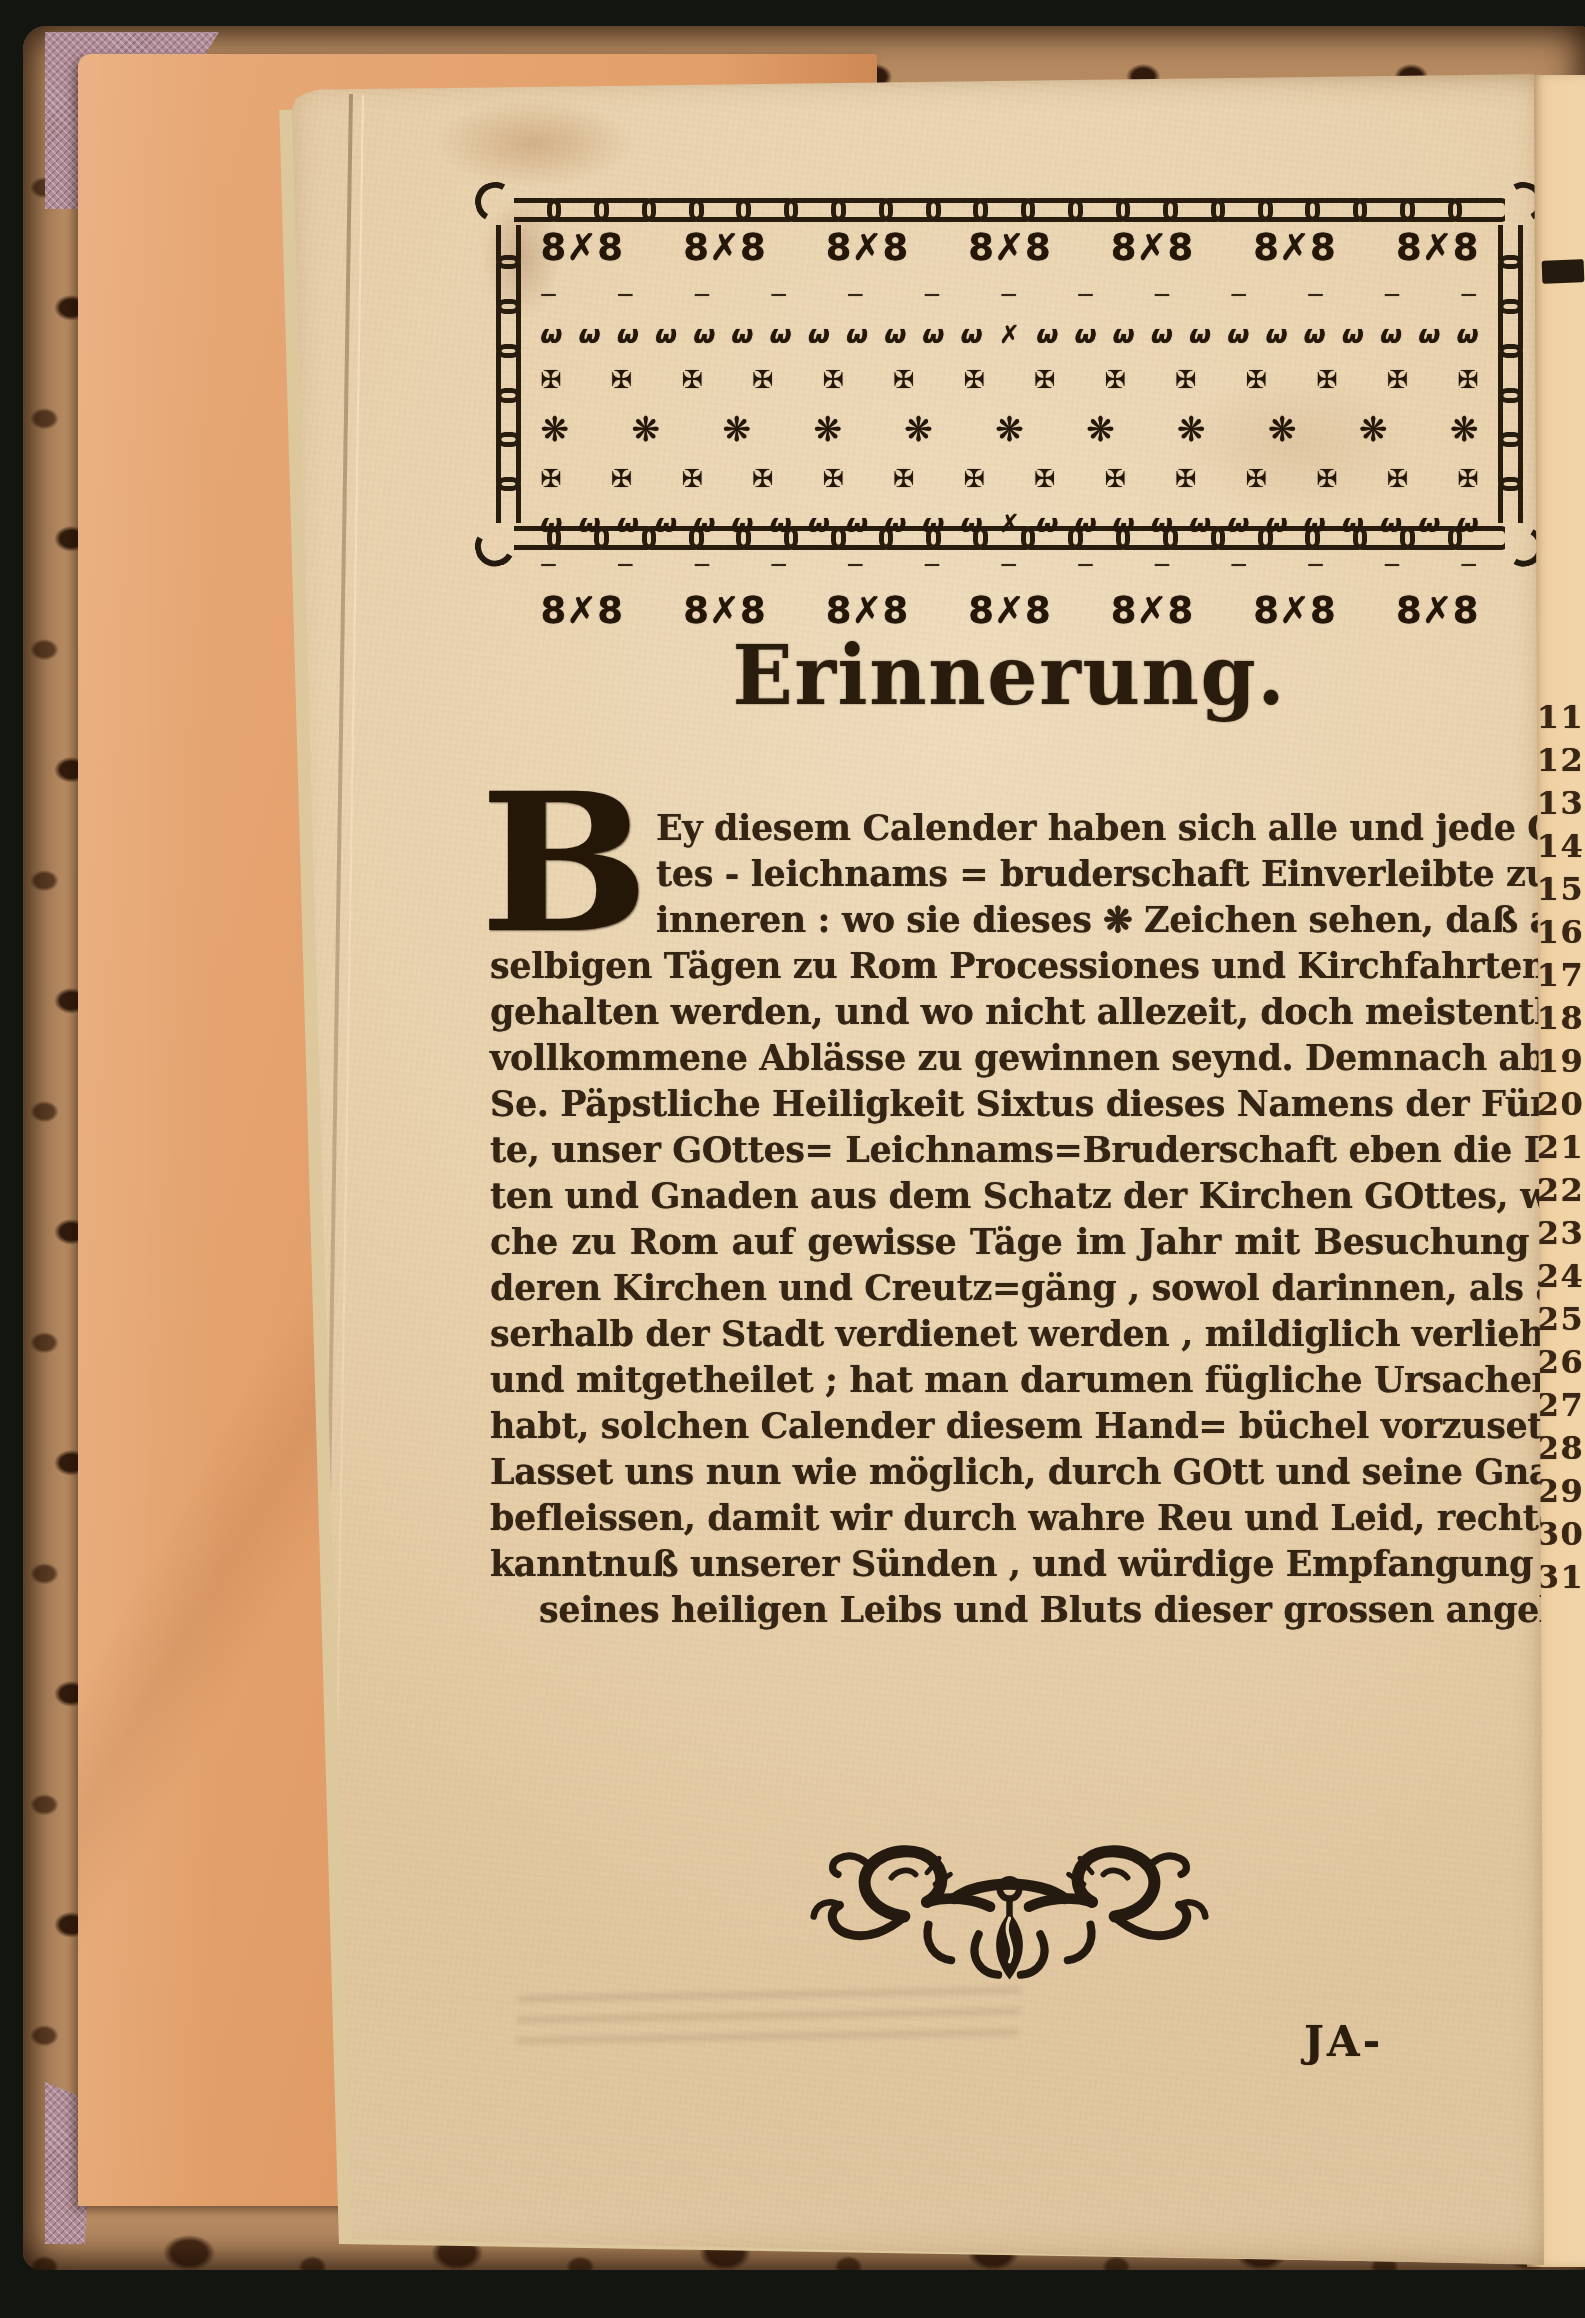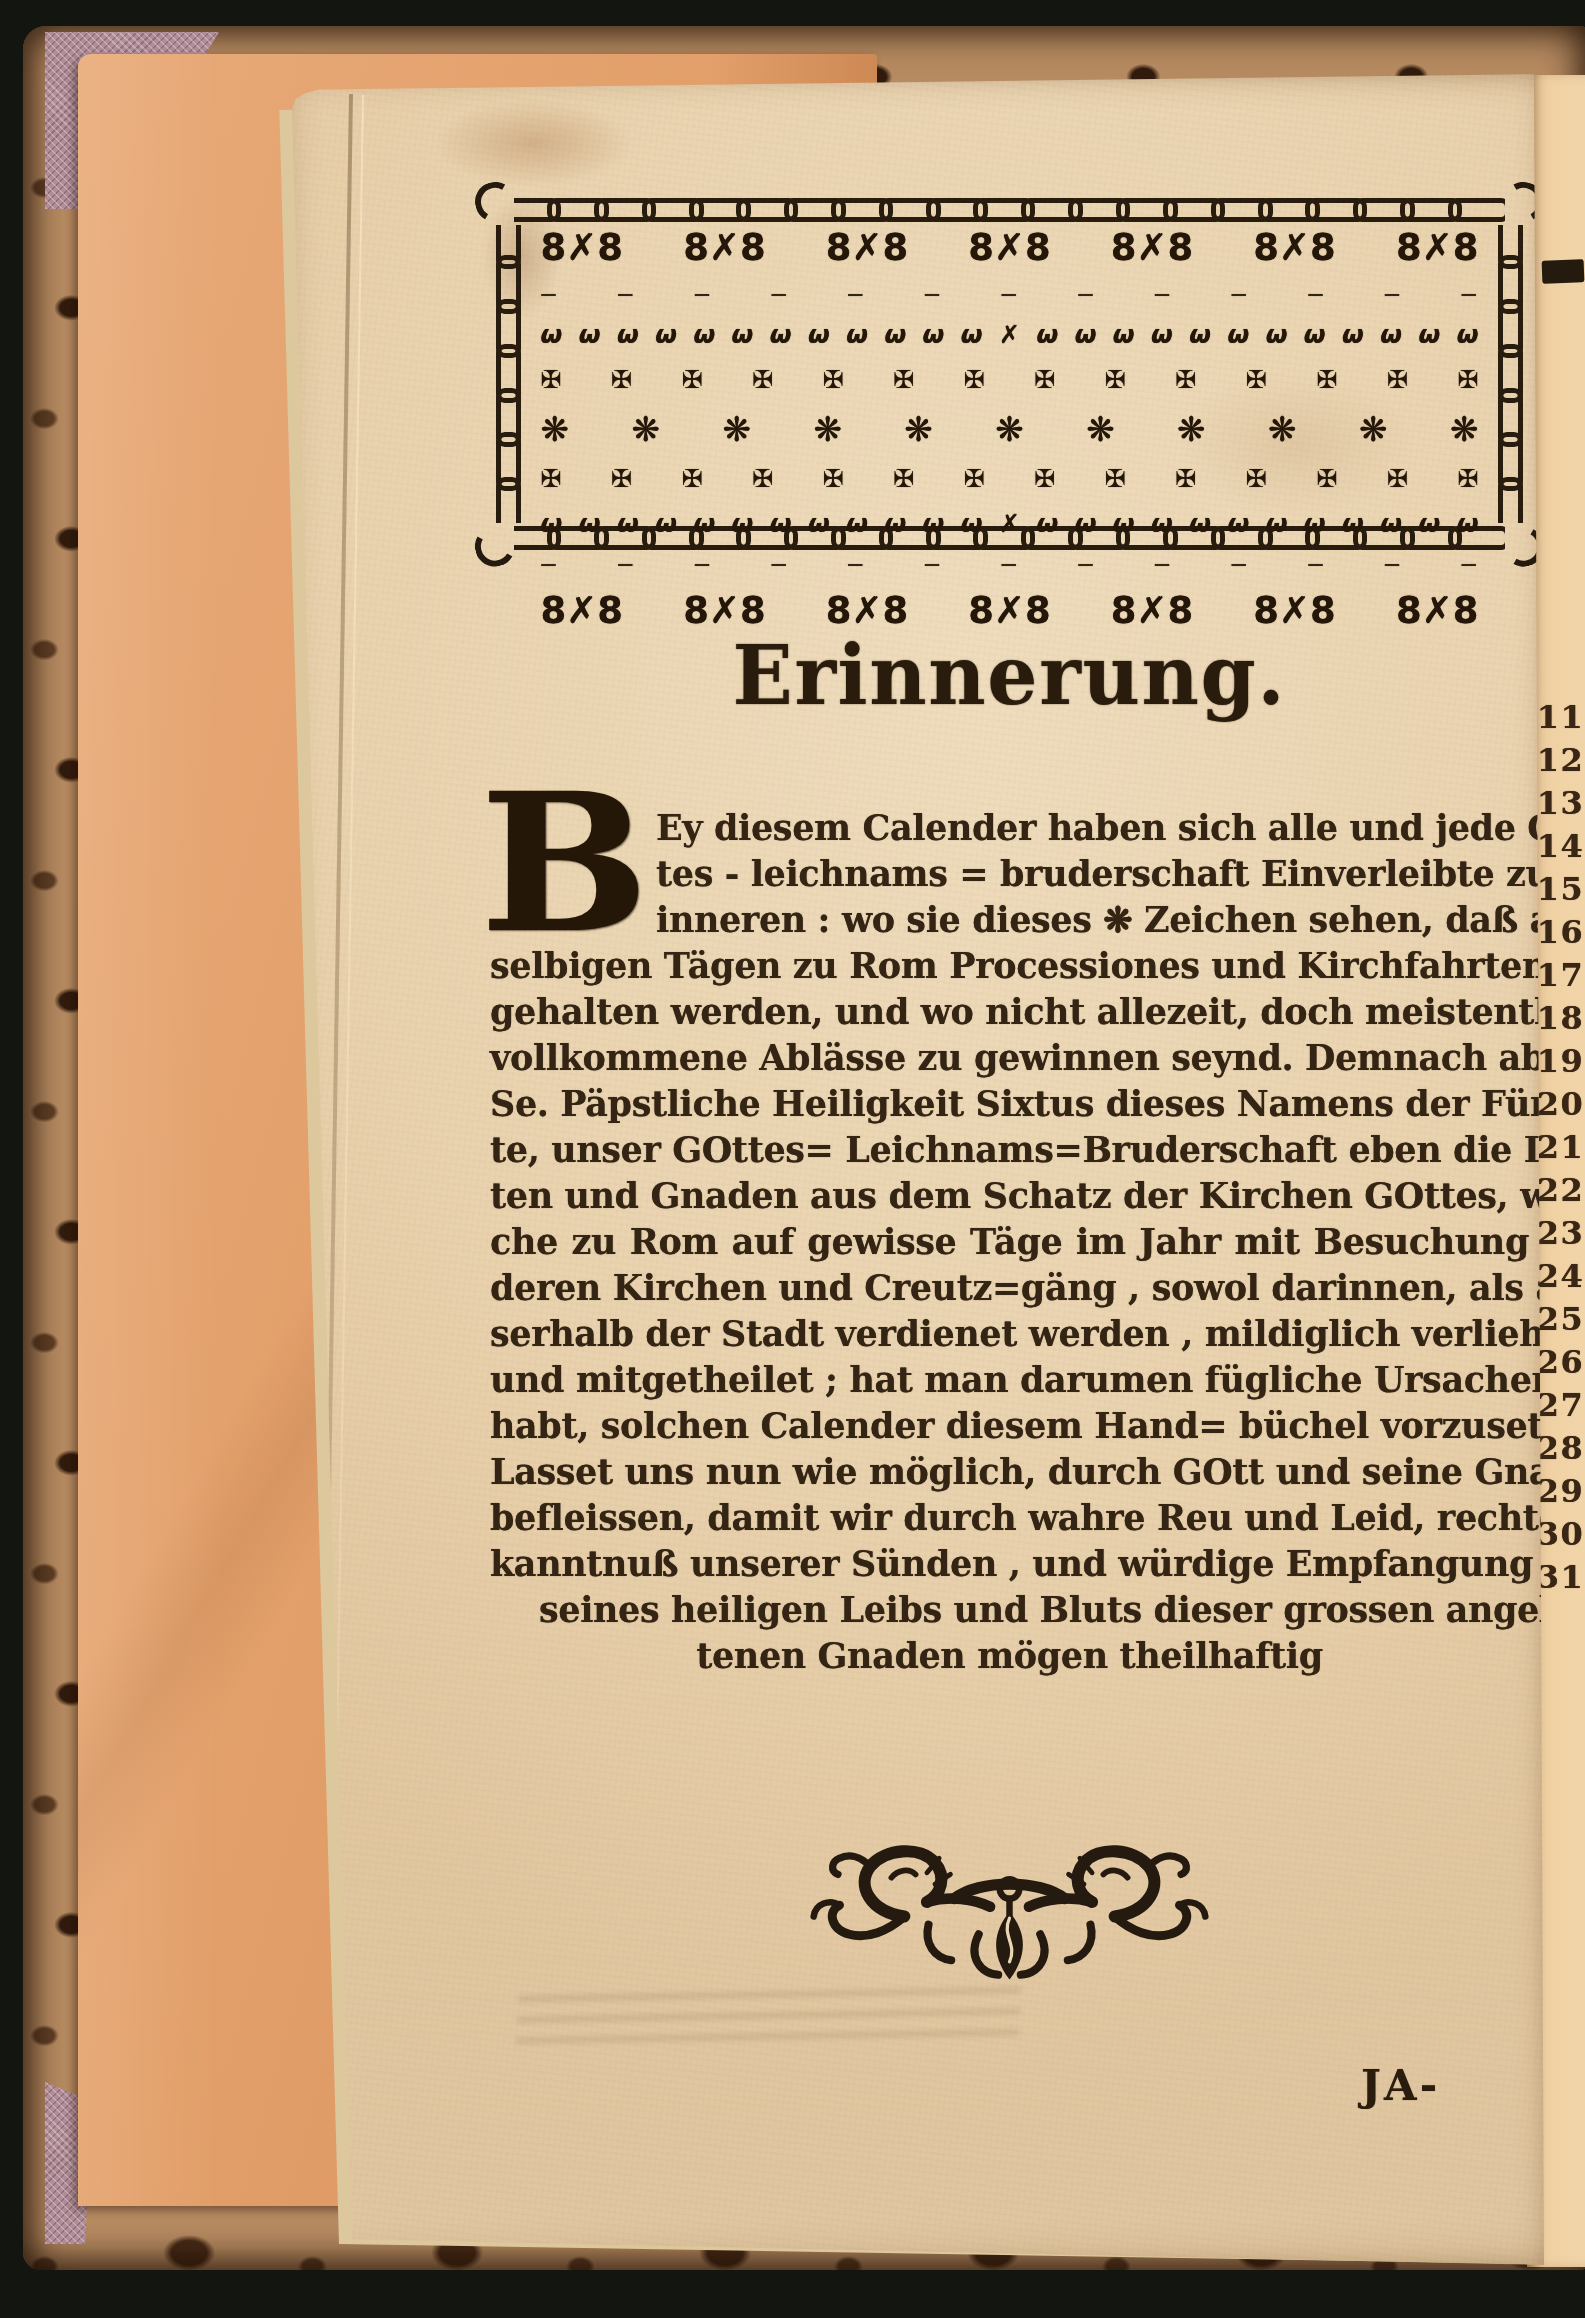--- a/index.html
+++ b/index.html
@@ -152,23 +152,23 @@
   .tline{height:46px;line-height:46px;text-align:justify;text-align-last:justify;white-space:nowrap;}
   .tline.indent{margin-left:166px;}
   .tline.center{text-align:center;text-align-last:center;}
   .c0{padding:0 49px;}
   .dropcap{position:absolute;left:-6.5px;top:-19.5px;width:166px;height:154px;z-index:4;
     font:700 191px "DejaVu Serif",serif;line-height:154px;color:#241708;
     text-shadow:0.8px 0.8px 1.6px rgba(36,23,8,.6);transform:scaleX(1.05);}
 
   
   .vignette{position:absolute;left:533px;top:1750px;z-index:3;}
-  .catchword{position:absolute;left:1087px;top:1946px;z-index:3;
+  .catchword{position:absolute;left:1030px;top:1946px;z-index:3;
     font:600 42px "DejaVu Serif",serif;letter-spacing:3.2px;color:#2b1d0e;
-    text-shadow:0 0 0.8px rgba(43,29,14,.8);margin-top:44px;}
+    text-shadow:0 0 0.8px rgba(43,29,14,.8);}
 </style>
 </head>
 <body data-interactable="false">
 
 <div class="cover" data-interactable="false"></div>
 <div class="cloth cloth-corner" data-interactable="false"></div>
 <div class="cloth cloth-bottom" data-interactable="false"></div>
 <div class="flyleaf" data-interactable="false"></div>
 
 <div class="sliver" data-interactable="false">
@@ -308,21 +308,20 @@
         <div data-interactable="false" class="tline">deren Kirchen und Creutz=gäng , sowol darinnen, als aus-</div>
         <div data-interactable="false" class="tline">serhalb der Stadt verdienet werden , mildiglich verliehen</div>
         <div data-interactable="false" class="tline">und mitgetheilet ; hat man darumen fügliche Ursachen ge-</div>
         <div data-interactable="false" class="tline">habt, solchen Calender diesem Hand= büchel vorzusetzeu.</div>
         <div data-interactable="false" class="tline">Lasset uns nun wie möglich, durch GOtt und seine Gnad</div>
         <div data-interactable="false" class="tline">befleissen, damit wir durch wahre Reu und Leid, rechte Be-</div>
         <div data-interactable="false" class="tline">kanntnuß unserer Sünden , und würdige Empfangung</div>
       </div>
     <div id="closing" data-interactable="false">
         <div data-interactable="false" class="tline center c0">seines heiligen Leibs und Bluts dieser grossen angebot-</div>
-        <div data-interactable="false" class="tline center c1">tenen Gnaden mögen theilhaftig</div>
       </div>
   </div>
 
   <svg class="vignette" data-interactable="false" width="405" height="174" viewBox="0 0 500 215">
     <g stroke="#241a10" fill="none" stroke-linecap="round">
       <g id="dolph">
         <path d="M120 118 C78 112 60 80 78 56 C96 34 140 30 158 52 C172 68 166 92 148 100" stroke-width="15"></path>
         <path d="M148 100 C176 92 206 96 226 106" stroke-width="13"></path>
         <path d="M78 56 C66 44 52 40 40 46 C30 50 28 62 38 66" stroke-width="9"></path>
         <path d="M120 118 C100 136 74 146 52 140 C30 134 24 112 40 104" stroke-width="11"></path>

